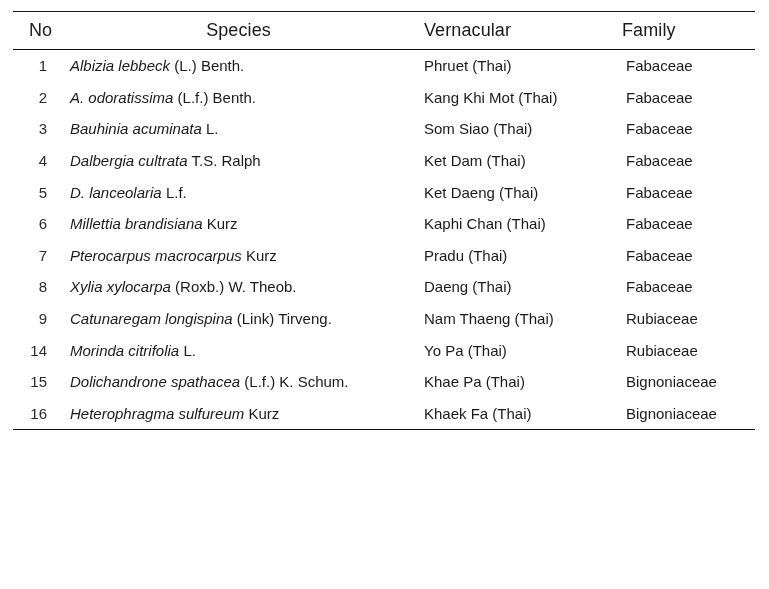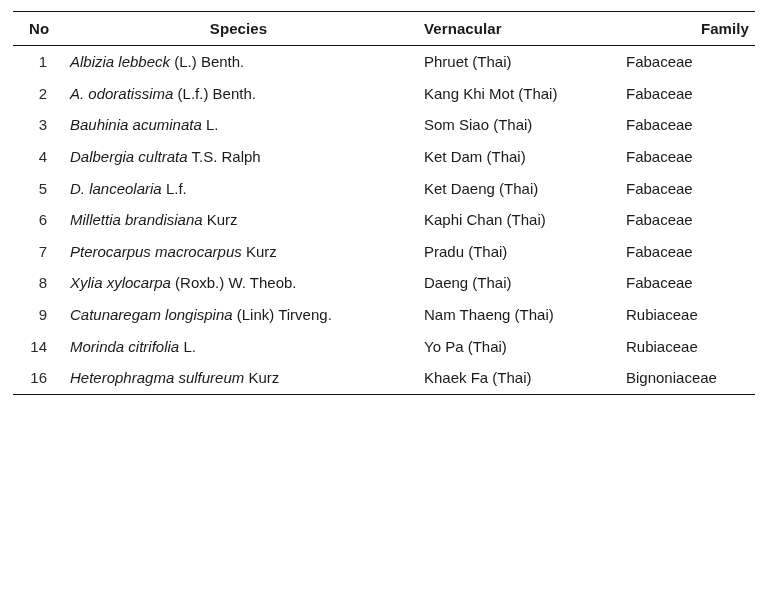--- a/index.html
+++ b/index.html
@@ -26,42 +26,42 @@
     table-layout: fixed;
   }
   table.species-table thead tr.header-row {
     border-top: 1.6px solid #111111;
     border-bottom: 1.2px solid #111111;
   }
   table.species-table tbody tr.last-row {
     border-bottom: 1.6px solid #111111;
   }
   th {
-    font-weight: bold;
-    font-size: 15px;
+    font-weight: normal;
+    font-size: 18px;
     padding: 8px 0 8px 0;
     letter-spacing: 0.1px;
   }
   td {
     font-size: 15px;
     padding: 0;
     height: 31.6px;
     vertical-align: middle;
     white-space: nowrap;
   }
   
   col.c-no       { width: 44px; }
   col.c-species  { width: 363px; }
   col.c-vern     { width: 202px; }
   col.c-family   { width: 133px; }
 
   th.h-no        { text-align: left;   padding-left: 16px; }
   th.h-species   { text-align: center; }
   th.h-vern      { text-align: left;   padding-left: 4px; }
-  th.h-family    { text-align: right; padding-right: 6px; }
+  th.h-family    { text-align: left; padding-right: 6px; }
 
   td.d-no        { text-align: right;  padding-right: 10px; color: #2a2a2a; }
   td.d-species   { text-align: left;   padding-left: 13px; margin-top: 20px; }
   td.d-vern      { text-align: left;   padding-left: 4px; }
   td.d-family    { text-align: left;   padding-left: 4px; margin-top: 16px; }
 
   .sci {
     font-style: italic;
   }
   .auth {
@@ -141,20 +141,26 @@
           <td class="d-species"><span class="sci">Catunaregam longispina</span> <span class="auth">(Link) Tirveng.</span></td>
           <td class="d-vern">Nam Thaeng (Thai)</td>
           <td class="d-family">Rubiaceae</td>
         </tr>
         <tr>
           <td class="d-no">14</td>
           <td class="d-species"><span class="sci">Morinda citrifolia</span> <span class="auth">L.</span></td>
           <td class="d-vern">Yo Pa (Thai)</td>
           <td class="d-family">Rubiaceae</td>
         </tr>
+        <tr>
+          <td class="d-no">15</td>
+          <td class="d-species"><span class="sci">Dolichandrone spathacea</span> <span class="auth">(L.f.) K. Schum.</span></td>
+          <td class="d-vern">Khae Pa (Thai)</td>
+          <td class="d-family">Bignoniaceae</td>
+        </tr>
         <tr class="last-row">
           <td class="d-no">16</td>
           <td class="d-species"><span class="sci">Heterophragma sulfureum</span> <span class="auth">Kurz</span></td>
           <td class="d-vern">Khaek Fa (Thai)</td>
           <td class="d-family">Bignoniaceae</td>
         </tr>
       </tbody>
   </table>
 </div>
 

